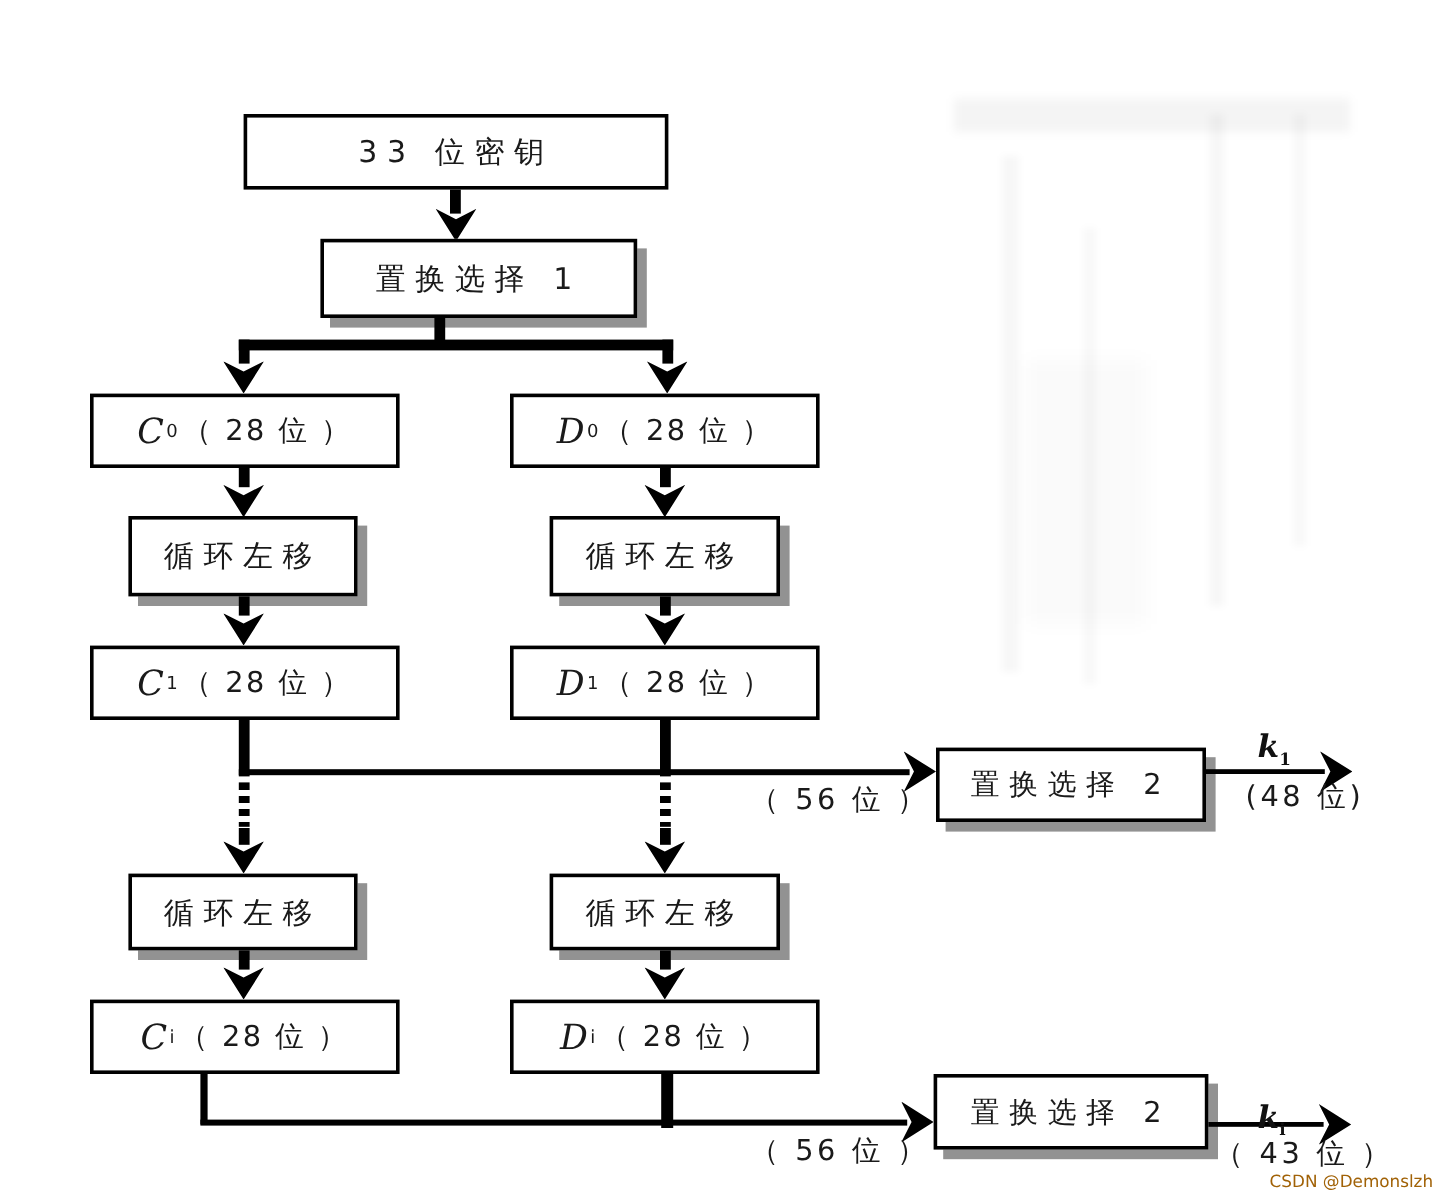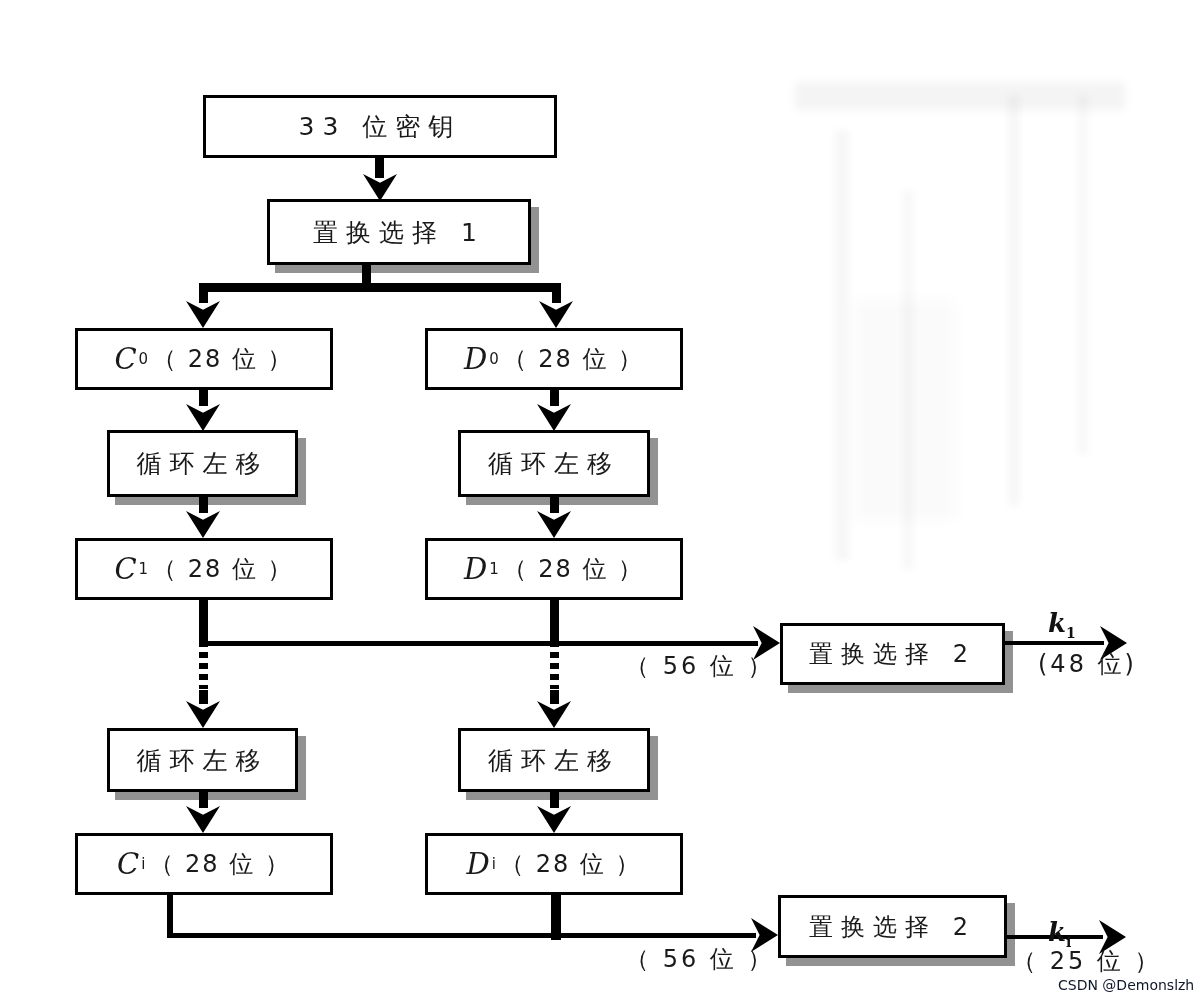--- a/index.html
+++ b/index.html
@@ -18,21 +18,21 @@
   .reg sub{font-size:15px;letter-spacing:0;line-height:0;margin:0 4px 0 2px;}
   .vline,.hline{position:absolute;background:#000;}
   .dashline{position:absolute;width:9px;background:repeating-linear-gradient(to bottom,#000 0 6px,rgba(0,0,0,0) 6px 11px);}
   .head-down{position:absolute;width:34px;height:27px;background:#000;
     clip-path:polygon(50% 100%,0 0,50% 32%,100% 0);}
   .head-right{position:absolute;width:27px;height:34px;background:#000;
     clip-path:polygon(100% 50%,0 0,32% 50%,0 100%);}
   .lbl{position:absolute;font-size:24px;letter-spacing:3px;white-space:nowrap;color:#1a1a1a;}
   .kvar{position:absolute;font-family:"DejaVu Serif",serif;font-style:italic;font-size:26px;font-weight:bold;white-space:nowrap;}
   .kvar sub{font-size:14px;font-style:normal;line-height:0;}
-  .watermark{position:absolute;font-size:14px;letter-spacing:0;color:#0f172a;}
+  .watermark{position:absolute;font-size:14px;letter-spacing:0;color:#a16207;}
   .smudge{position:absolute;pointer-events:none;}
 </style>
 </head>
 <body>
 
 <div class="canvas">
 
   <div class="smudge" style="left:795px;top:82px;width:330px;height:28px;background:rgba(0,0,0,0.045);filter:blur(4px);"></div>
   <div class="smudge" style="left:835px;top:130px;width:14px;height:430px;background:rgba(0,0,0,0.03);filter:blur(3px);"></div>
   <div class="smudge" style="left:903px;top:190px;width:10px;height:380px;background:rgba(0,0,0,0.028);filter:blur(3px);"></div>
@@ -147,17 +147,17 @@
   <div class="head-right" style="left:1100px;top:626px;"></div>
   <div class="kvar" style="left:1048px;top:608px;"><span>k</span><sub>1</sub></div>
   <div class="lbl" style="left:1038px;top:648px;">(48 位)</div>
 
   <div class="box shadow" style="left:778px;top:895px;width:229px;height:63px;font-size:24px;">
     <span>置换选择 2</span>
   </div>
   <div class="hline" style="left:1007px;top:935px;width:96px;height:4px;"></div>
   <div class="head-right" style="left:1099px;top:920px;"></div>
   <div class="kvar" style="left:1048px;top:917px;"><span>k</span><sub>i</sub></div>
-  <div class="lbl" style="left:1012px;top:945px;">（ 25 位 ）</div>
+  <div class="lbl" style="left:1012px;top:945px;">（ 43 位 ）</div>
 
   <div class="watermark" style="left:1058px;top:977px;">CSDN @Demonslzh</div>
 
 </div>
 
 </body></html>

